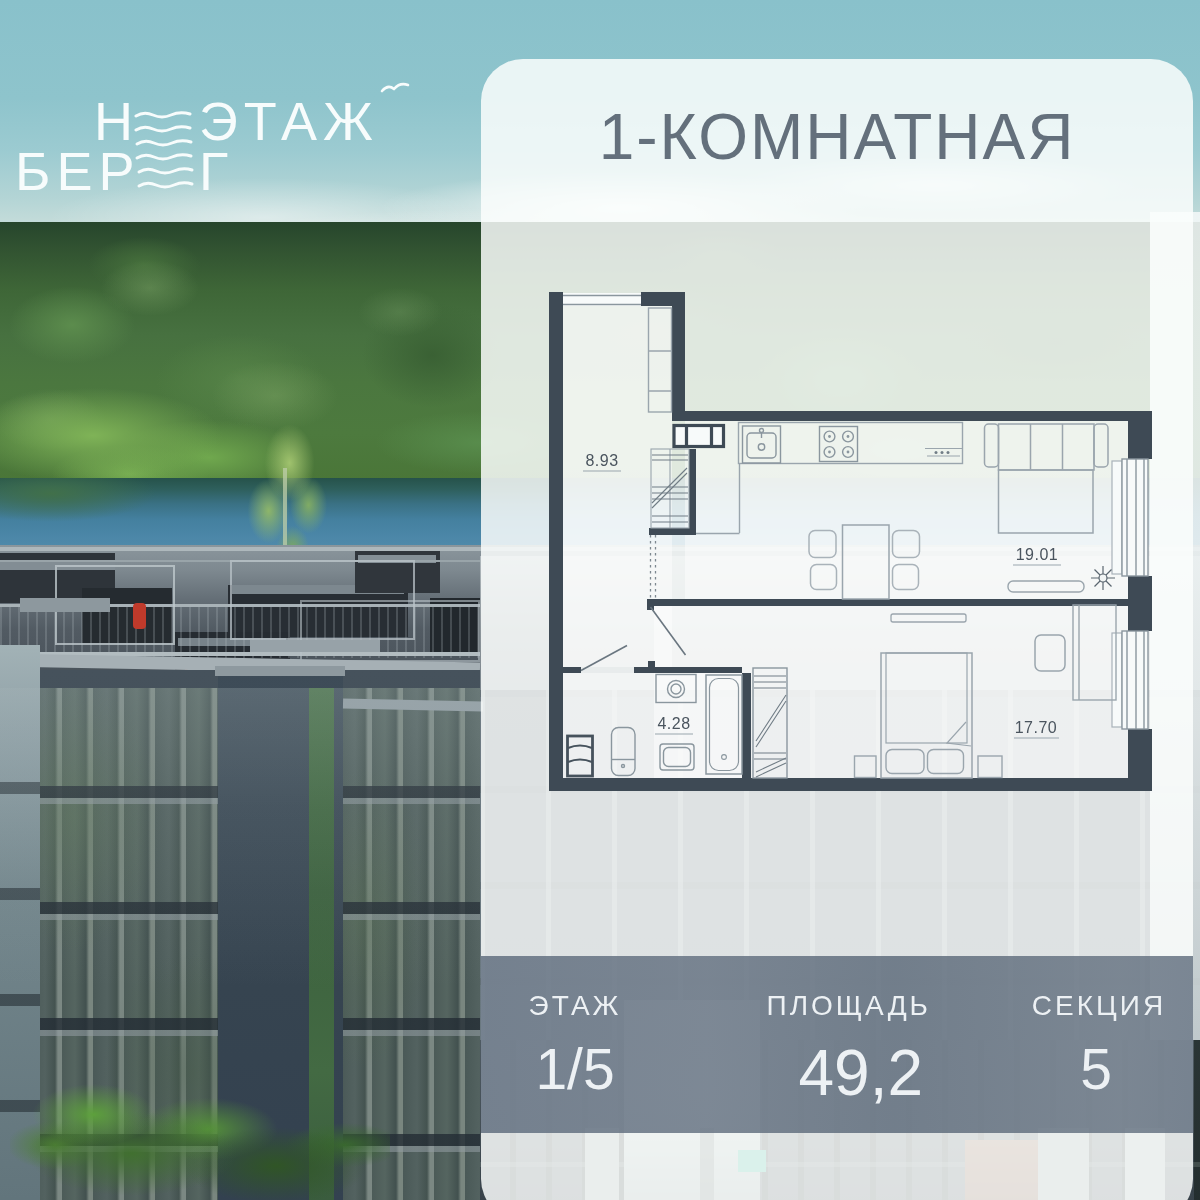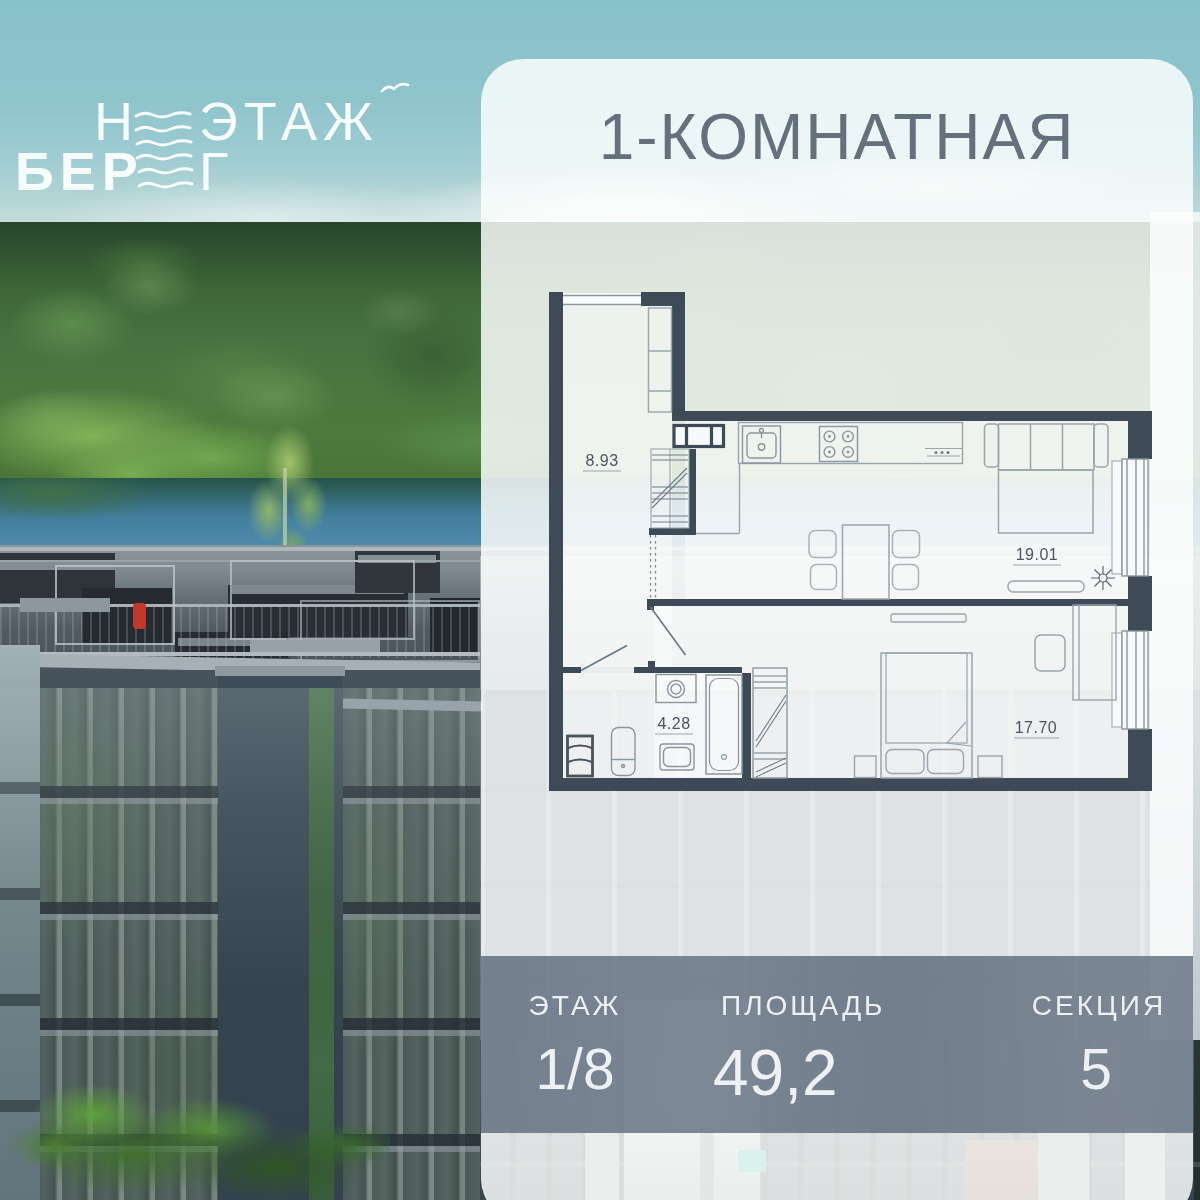--- a/index.html
+++ b/index.html
@@ -98,21 +98,21 @@
   <div class="abs" style="left:965px;top:1140px;width:83px;height:60px;background:linear-gradient(180deg,#8a5a40,#6f4430);"></div>
   <div class="abs" style="left:1038px;top:1128px;width:51px;height:72px;background:#8a9898;"></div>
   <div class="abs" style="left:1125px;top:1128px;width:40px;height:72px;background:#9aa8a8;"></div>
 </div>
 
 <div class="abs" id="logo" style="left:0;top:80px;width:480px;height:140px;color:#f7fcfc;">
 
   <div class="abs" style="left:94px;top:14px;font-size:54px;line-height:1;letter-spacing:6px;font-weight:400;">Н</div>
   <div class="abs" style="left:199px;top:14px;font-size:54px;line-height:1;letter-spacing:6px;font-weight:400;">ЭТАЖ</div>
 
-  <div class="abs" style="left:15px;top:64px;font-size:54px;line-height:1;letter-spacing:6px;font-weight:700;">БЕР</div>
+  <div class="abs" style="left:15px;top:64px;font-size:54px;line-height:1;letter-spacing:6px;font-weight:400;">БЕР</div>
   <div class="abs" style="left:199px;top:64px;font-size:54px;line-height:1;letter-spacing:6px;font-weight:400;">Г</div>
 
   <svg class="abs" style="left:134px;top:31px;" width="60" height="80" viewBox="0 0 60 80">
     <g stroke="#f7fcfc" stroke-width="3" fill="none" stroke-linecap="round">
       <path d="M2 5 Q 10 0, 19 4 T 37 4 T 56 3"></path>
       <path d="M2 19 Q 10 14, 19 18 T 37 18 T 56 17"></path>
       <path d="M3 33 Q 11 28, 20 32 T 38 32 T 57 31"></path>
       <path d="M3 47 Q 11 42, 20 46 T 38 46 T 57 45"></path>
       <path d="M5 61 Q 13 56, 22 60 T 40 60 T 58 59"></path>
       <path d="M5 75 Q 13 70, 22 74 T 40 74 T 58 73"></path>
@@ -125,24 +125,24 @@
 </div>
 
 <div class="abs" id="card" style="left:481px;top:59px;width:712px;height:1162px;border-radius:42px;background:rgba(252,254,253,0.845);overflow:hidden;">
 
   <div class="abs" style="left:0;top:46px;width:712px;text-align:center;font-size:64px;line-height:1;color:#64707c;letter-spacing:2px;">1-КОМНАТНАЯ</div>
 
   <div class="abs" style="left:0;top:897px;width:712px;height:177px;background:linear-gradient(90deg,rgba(93,107,124,0.82) 0%,rgba(99,112,128,0.82) 30%,rgba(90,104,120,0.82) 55%,rgba(101,114,129,0.82) 85%,rgba(93,107,124,0.82) 100%);padding-left:40px;">
 
     <div class="abs" style="left:-11px;top:0;width:210px;height:177px;text-align:center;color:#edf1f4;">
       <div class="abs" style="left:0;top:36px;width:210px;font-size:28px;line-height:1;letter-spacing:3px;">ЭТАЖ</div>
-      <div class="abs" style="left:0;top:85px;width:210px;font-size:57px;line-height:1;">1/8</div>
+      <div class="abs" style="left:0;top:85px;width:210px;font-size:57px;line-height:1;">1/5</div>
     </div>
 
-    <div class="abs" style="left:240px;top:0;width:210px;height:177px;text-align:left;color:#edf1f4;">
+    <div class="abs" style="left:240px;top:0;width:210px;height:177px;text-align:right;color:#edf1f4;">
       <div class="abs" style="left:0;top:36px;width:210px;font-size:28px;line-height:1;letter-spacing:3px;">ПЛОЩАДЬ</div>
       <div class="abs" style="left:-8px;top:85px;width:210px;font-size:64px;line-height:1;">49,2</div>
     </div>
 
     <div class="abs" style="left:495px;top:0;width:210px;height:177px;text-align:center;color:#edf1f4;">
       <div class="abs" style="left:18px;top:36px;width:210px;font-size:28px;line-height:1;letter-spacing:3px;">СЕКЦИЯ</div>
       <div class="abs" style="left:15px;top:85px;width:210px;font-size:57px;line-height:1;">5</div>
     </div>
   </div>
 

